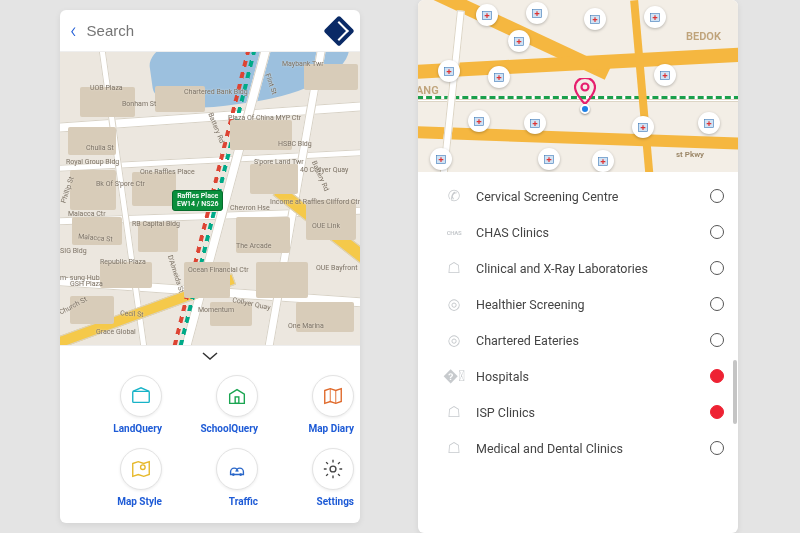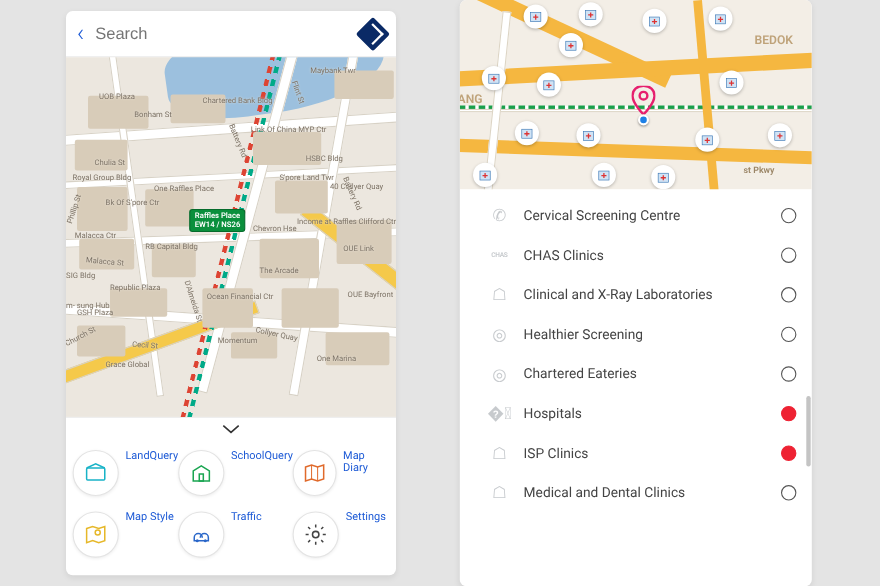--- a/index.html
+++ b/index.html
@@ -106,21 +106,21 @@
   .drawer-handle{
     height:20px; display:flex; align-items:center; justify-content:center;
     border-top:1px solid #eee;
   }
   .drawer-handle svg{color:#333}
   .tools-grid{
     display:grid; grid-template-columns:repeat(3,1fr);
     row-gap:14px; padding:10px 6px 16px;
   }
   .tool{
-    display:flex; flex-direction:row; align-items:flex-start; gap:6px;
+    display:flex; flex-direction:column; align-items:flex-end; gap:6px;font-weight:bold;
   }
   .tool-icon{
     width:42px;height:42px;border-radius:50%;border:1px solid #e3e3e3;
     background:#fff; display:flex;align-items:center;justify-content:center;
     box-shadow:0 1px 3px rgba(0,0,0,0.08);
   }
   .tool-label{font-size:10px;color:#1e5bd6;}
 
   
   .map-area.right{
@@ -212,21 +212,21 @@
 
     <span class="mlabel" style="top:48px;left:62px">Bonham St</span>
     <span class="mlabel" style="top:32px;left:30px">UOB
 Plaza</span>
     <span class="mlabel" style="top:92px;left:26px">Chulia St</span>
     <span class="mlabel" style="top:36px;left:124px;text-align:right">Chartered
 Bank Bldg</span>
     <span class="mlabel" style="top:8px;left:222px">Maybank
 Twr</span>
     <span class="mlabel" style="top:28px;left:200px;transform:rotate(70deg)">Flint St</span>
-    <span class="mlabel" style="top:62px;left:168px;text-align:center">Link Of
+    <span class="mlabel" style="top:62px;left:168px;text-align:center">Plaza Of
 China MYP Ctr</span>
     <span class="mlabel" style="top:88px;left:218px">HSBC
 Bldg</span>
     <span class="mlabel" style="top:106px;left:194px">S'pore
 Land Twr</span>
     <span class="mlabel" style="top:114px;left:240px">40 Collyer
 Quay</span>
     <span class="mlabel" style="top:152px;left:170px">Chevron
 Hse</span>
     <span class="mlabel" style="top:146px;left:210px">Income at

